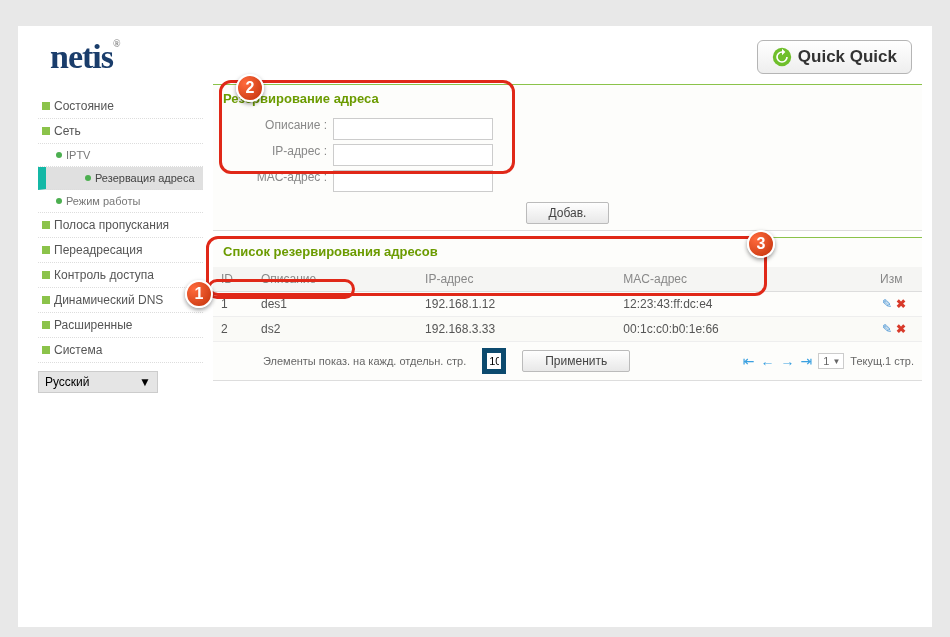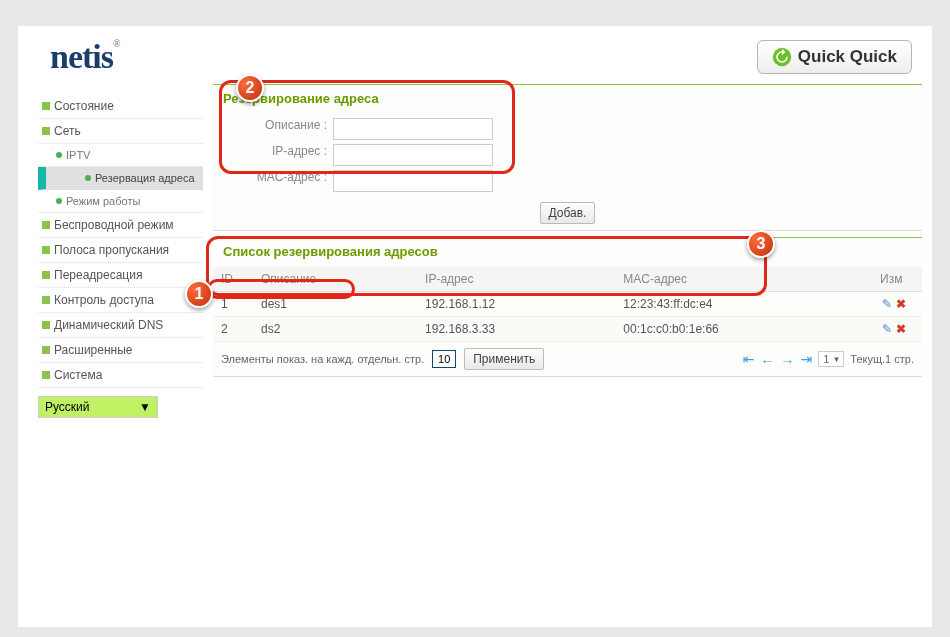--- a/index.html
+++ b/index.html
@@ -12,36 +12,36 @@
 .qs-btn { border: 1px solid #b5b5b5; border-radius: 6px; padding: 6px 14px; background: linear-gradient(#fff,#eee); font-size: 17px; font-weight: bold; color: #333; cursor: pointer; display: flex; align-items: center; gap: 6px; }
 .qs-btn svg { width: 20px; height: 20px; }
 .version { position: absolute; right: 24px; top: 70px; color: #777; font-size: 13px; }
 .body { display: flex; }
 .sidebar { width: 185px; padding: 10px 0 0 20px; }
 .sidebar .item { padding: 5px 4px; color: #555; font-size: 12px; display: flex; align-items: center; gap: 4px; cursor: pointer; border-bottom: 1px dotted #ddd; }
 .sidebar .sub { padding-left: 18px; font-size: 11px; color: #777; }
 .sidebar .active-sub { background: #e0e0e0; border-left: 8px solid #14b8a6; color: #444; padding-left: 39px; }
 .ic { display: inline-block; width: 8px; height: 8px; background: #8bc34a; }
 .ic.blue-dot { background: #4caf50; border-radius: 50%; width: 6px; height: 6px; }
-.lang { margin-top: 8px; border: 1px solid #ccc; padding: 3px 6px; background: #bef264; width: 120px; display: flex; justify-content: space-between; align-items: center; cursor: pointer; }
+.lang { margin-top: 8px; border: 1px solid #ccc; padding: 3px 6px; background: #e5e5e5; width: 120px; display: flex; justify-content: space-between; align-items: center; cursor: pointer; }
 .content { flex: 1; padding: 0 10px; position: relative; }
 .section { border-top: 1px solid #8bc34a; border-bottom: 1px solid #ddd; margin-bottom: 6px; background: #fdfdfb; }
 .sec-head { color: #6b9b00; font-weight: bold; font-size: 13px; padding: 6px 10px 8px; }
 .form-row { display: flex; margin: 4px 0; }
 .form-row label { width: 120px; text-align: right; color: #888; font-size: 12px; padding-right: 6px; }
 .form-row input { width: 160px; border: 1px solid #ccc; padding: 3px; font-size: 12px; }
-.btn { border: 1px solid #bbb; background: linear-gradient(#fefefe,#e8e8e8); padding: 3px 8px; font-size: 12px; cursor: pointer; color: #444; border-radius: 2px; text-align: center; }
+.btn { border: 1px solid #bbb; background: linear-gradient(#fefefe,#e8e8e8); padding: 3px 22px; font-size: 12px; cursor: pointer; color: #444; border-radius: 2px; text-align: center; }
 .btn-row { text-align: center; padding: 6px 0; }
 .table { width: 100%; border-collapse: collapse; }
 .table th { background: #f5f5f3; color: #888; font-weight: normal; font-size: 12px; padding: 5px 8px; text-align: left; border-bottom: 1px solid #ddd; }
 .table td { padding: 5px 8px; color: #555; font-size: 12px; border-bottom: 1px solid #eee; }
 .table tr:nth-child(even) td { background: #fafaf7; }
 .act-ic { cursor: pointer; margin: 0 2px; }
-.paging { padding: 6px 8px; display: flex; align-items: center; gap: 8px; color: #666; font-size: 11px; }
-.paging input { width: 24px; border: 1px solid #0c4a6e; text-align: center; font-size: 11px; padding: 2px; }
+.paging { padding: 6px 8px; display: flex; align-items: center; gap: 16px; color: #666; font-size: 11px; margin-left: 42px; }
+.paging input { width: 24px; border: 5px solid #0c4a6e; text-align: center; font-size: 11px; padding: 2px; }
 .paging .arrows { margin-left: auto; display: flex; align-items: center; gap: 6px; }
 .arr { color: #3aa0e0; cursor: pointer; font-size: 14px; }
 .page-sel { border: 1px solid #ccc; padding: 1px 14px 1px 4px; background: #fff; position: relative; }
 .page-sel::after { content: "▼"; font-size: 8px; position: absolute; right: 3px; top: 3px; color: #666; }
 .marker { position: absolute; width: 28px; height: 28px; border-radius: 50%; background: radial-gradient(circle at 30% 30%, #ff6a3c, #c1310a); border: 2px solid #fff; box-shadow: 0 2px 4px rgba(0,0,0,.4); color: #fff; font-weight: bold; font-size: 16px; display: flex; align-items: center; justify-content: center; z-index: 20; }
 .hl { position: absolute; border: 3px solid #e02818; border-radius: 12px; z-index: 10; pointer-events: none; }
 </style>
 </head>
 <body>
 
@@ -74,24 +74,20 @@
             <span class="ic blue-dot"></span>
             <span>IPTV</span>
           </div>
           <div class="item sub active-sub">
             <span class="ic blue-dot"></span>
             <span>Резервация адреса</span>
           </div>
           <div class="item sub">
             <span class="ic blue-dot"></span>
             <span>Режим работы</span>
-          </div>
-          <div class="item">
-            <span class="ic"></span>
-            <span>Беспроводной режим</span>
           </div>
           <div class="item">
             <span class="ic"></span>
             <span>Полоса пропускания</span>
           </div>
           <div class="item">
             <span class="ic"></span>
             <span>Переадресация</span>
           </div>
           <div class="item">

